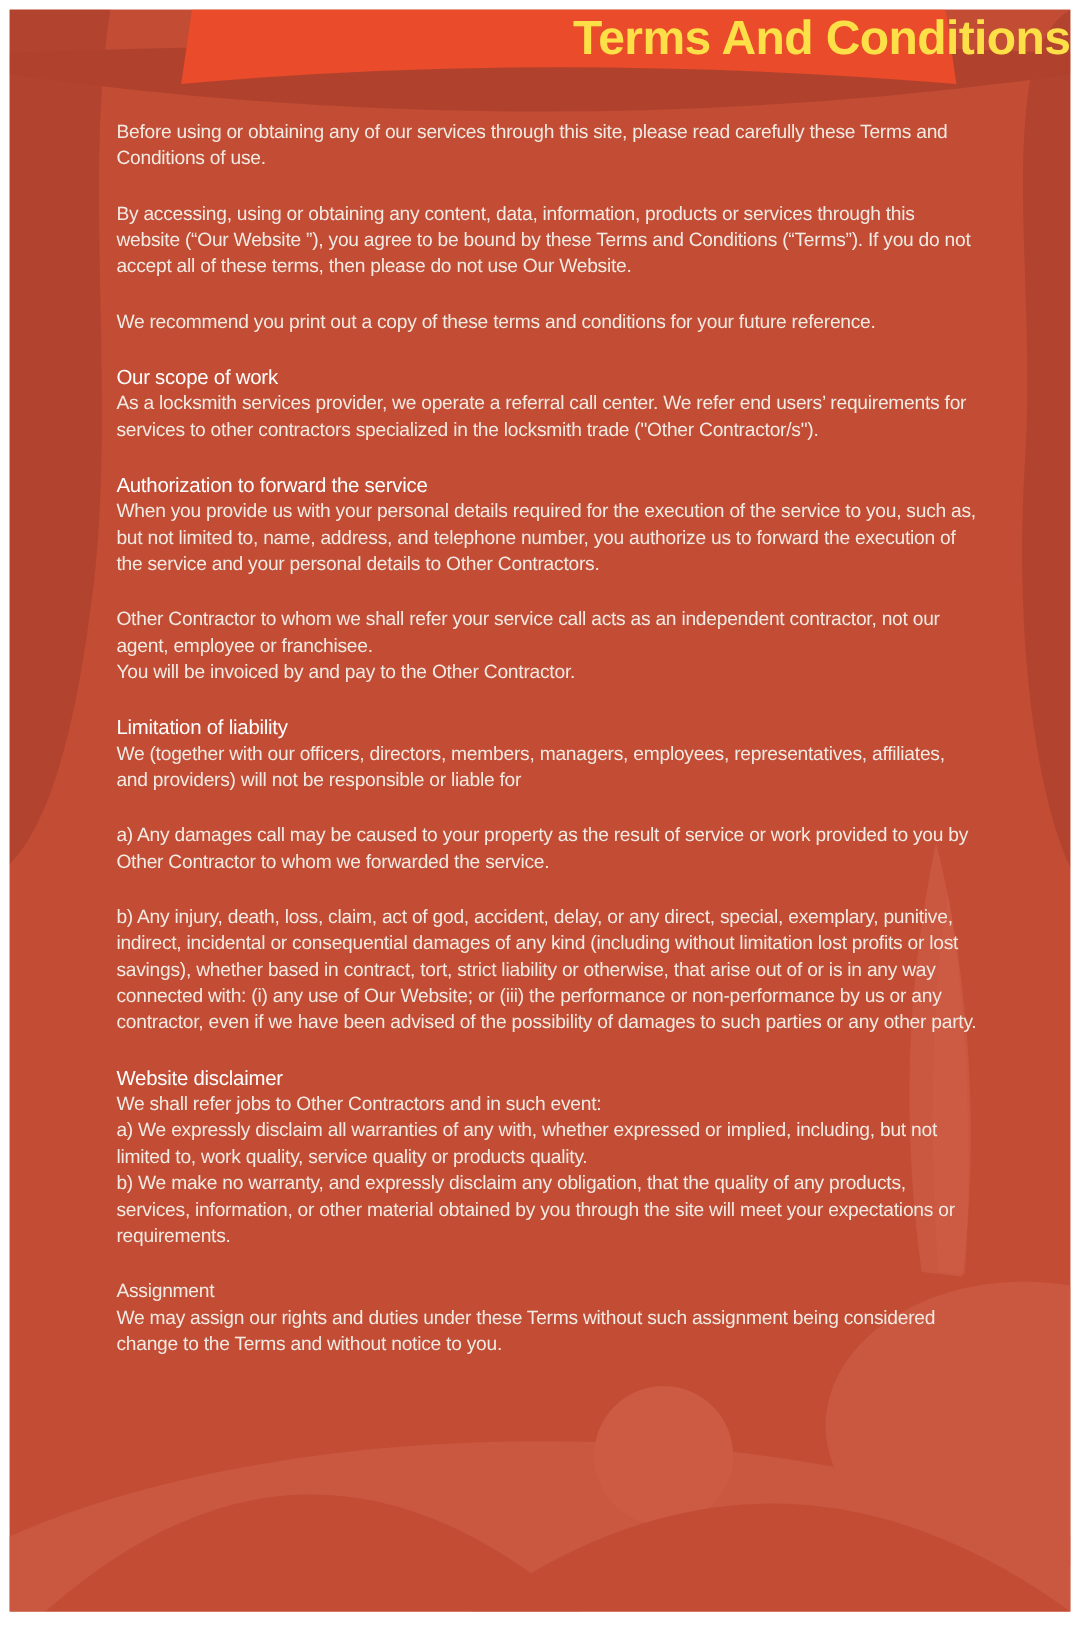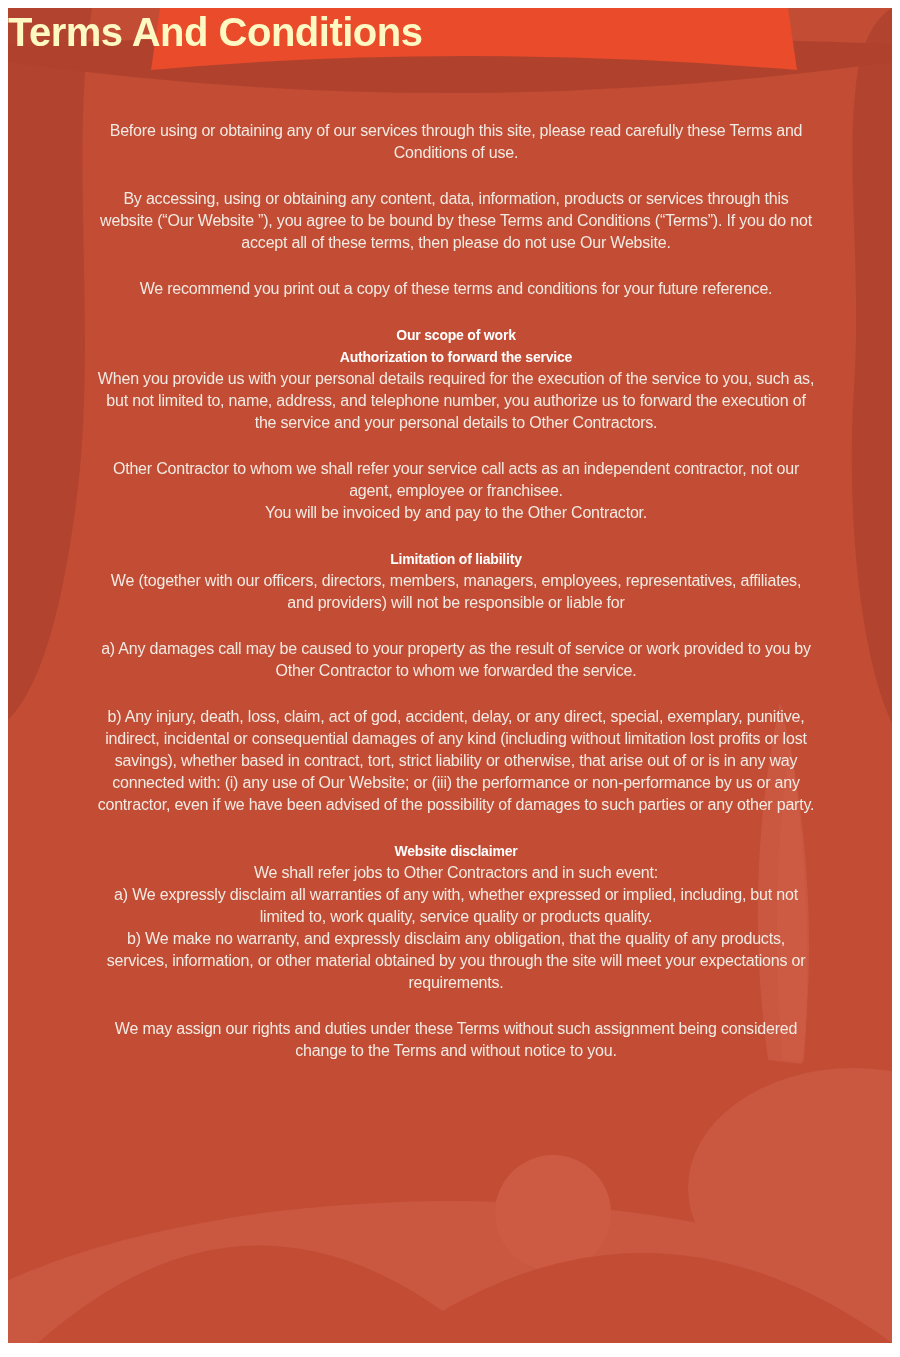--- a/index.html
+++ b/index.html
@@ -22,44 +22,43 @@
   .bg-decor {
     position: absolute;
     left: 0; top: 0;
     width: 884px; height: 1335px;
     display: block;
   }
   .banner-title {
     position: absolute;
     top: 2px; left: 0; right: 0;
     margin: 0;
-    text-align: left;
+    text-align: right;
     font-size: 40px;
     font-weight: 700;
     letter-spacing: -0.5px;
-    color: #fef9c3;
+    color: #fde047;
   }
   .content {
     position: absolute;
     left: 89px;
-    top: 112px;
+    top: 92px;
     width: 718px;
     color: #f1eae3;
     font-size: 16px;
     line-height: 22px;
     letter-spacing: -0.2px;
-    text-align: center;
   }
   .content p { margin: 0; }
   .para { margin: 0 0 24px 0 !important; }
   .line { margin: 0 !important; }
   .heading {
     margin: 0;
-    font-size: 14px;
-    font-weight: 700;
+    font-size: 17px;
+    font-weight: 400;
     color: #ffffff;
     line-height: 22px;
   }
   .heading-regular {
     margin: 0;
     font-size: 16px;
     font-weight: 400;
     color: #f1eae3;
     line-height: 22px;
   }
@@ -96,20 +95,21 @@
     <h1 class="banner-title">Terms And Conditions</h1>
 
     <main class="content">
 
       <p class="para">Before using or obtaining any of our services through this site, please read carefully these Terms and Conditions of use.</p>
       <p class="para">By accessing, using or obtaining any content, data, information, products or services through this website (“Our Website ”), you agree to be bound by these Terms and Conditions (“Terms”). If you do not accept all of these terms, then please do not use Our Website.</p>
       <p class="para">We recommend you print out a copy of these terms and conditions for your future reference.</p>
 
       <section>
         <h2 class="heading">Our scope of work</h2>
+        <p class="para">As a locksmith services provider, we operate a referral call center. We refer end users’ requirements for services to other contractors specialized in the locksmith trade ("Other Contractor/s").</p>
       </section>
 
       <section>
         <h2 class="heading">Authorization to forward the service</h2>
         <p class="para">When you provide us with your personal details required for the execution of the service to you, such as, but not limited to, name, address, and telephone number, you authorize us to forward the execution of the service and your personal details to Other Contractors.</p>
       </section>
 
       <section>
         <p class="line">Other Contractor to whom we shall refer your service call acts as an independent contractor, not our agent, employee or franchisee.</p>
         <p class="line">You will be invoiced by and pay to the Other Contractor.</p>
@@ -125,18 +125,19 @@
 
       <section>
         <h2 class="heading">Website disclaimer</h2>
         <p class="line">We shall refer jobs to Other Contractors and in such event:</p>
         <p class="line">a) We expressly disclaim all warranties of any with, whether expressed or implied, including, but not limited to, work quality, service quality or products quality.</p>
         <p class="line">b) We make no warranty, and expressly disclaim any obligation, that the quality of any products, services, information, or other material obtained by you through the site will meet your expectations or requirements.</p>
         <div class="gap"></div>
       </section>
 
       <section>
+        <h2 class="heading-regular">Assignment</h2>
         <p class="line">We may assign our rights and duties under these Terms without such assignment being considered change to the Terms and without notice to you.</p>
       </section>
 
     </main>
   </div>
 </div>
 
 </body></html>

